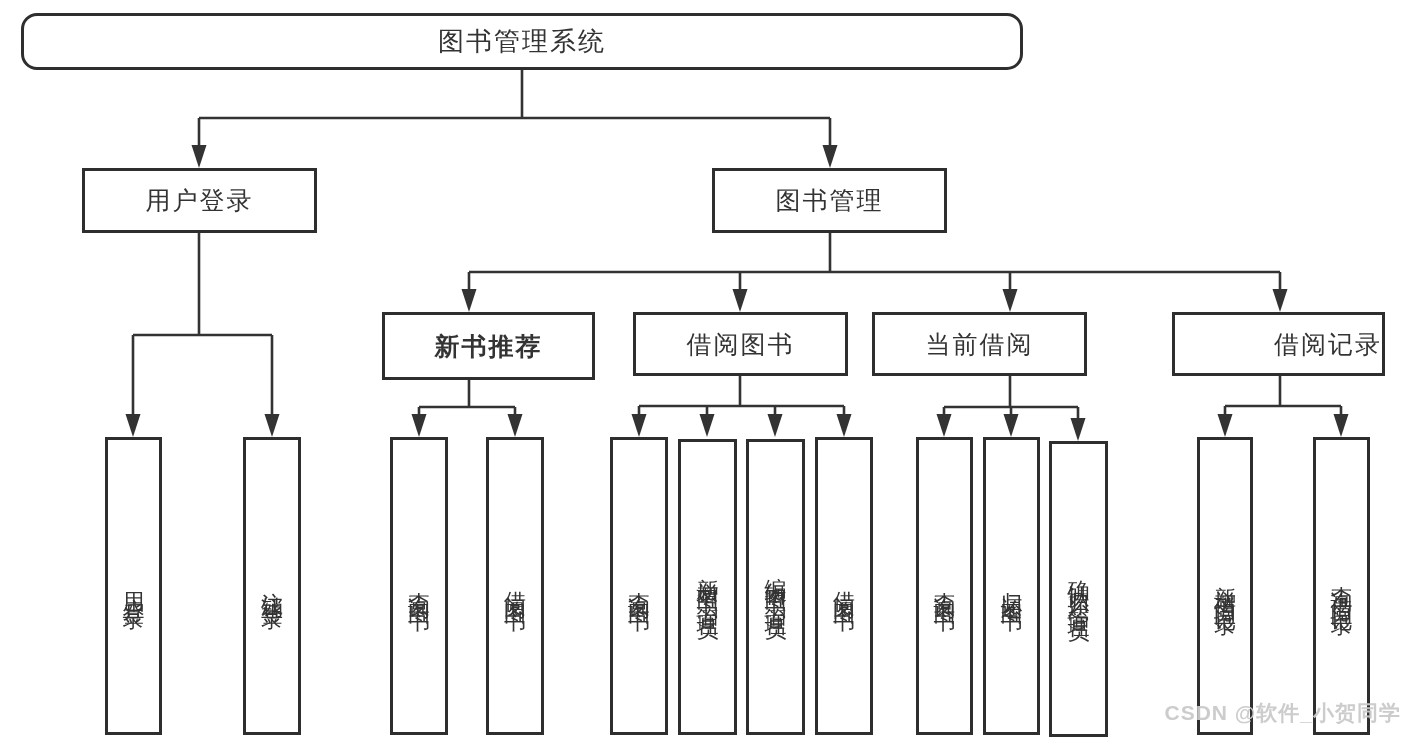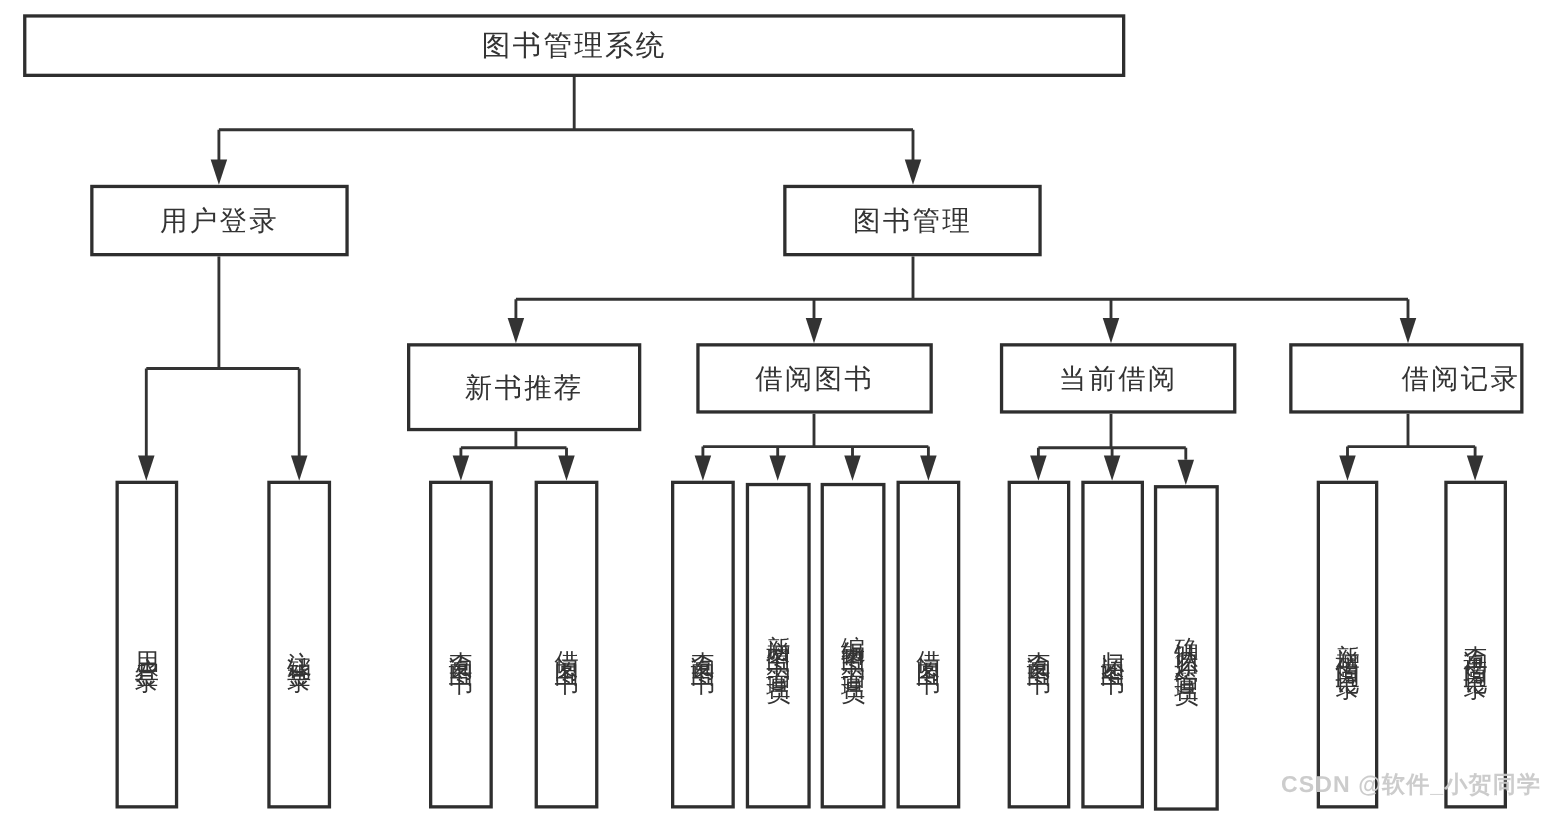--- a/index.html
+++ b/index.html
@@ -99,38 +99,38 @@
 
       <polygon points="936.5,414 951.5,414 944,437"></polygon>
       <polygon points="1003.5,414 1018.5,414 1011,437"></polygon>
       <polygon points="1070.5,418 1085.5,418 1078,441"></polygon>
 
       <polygon points="1217.5,414 1232.5,414 1225,437"></polygon>
       <polygon points="1333.5,414 1348.5,414 1341,437"></polygon>
     </g>
   </svg>
 
-  <div class="node hbox rootbox" style="left:21px; top:13px; width:1002px; height:57px;">
+  <div class="node hbox rootbox" style="left:21px; top:13px; width:1002px; height:57px;border-radius:16px;">
     <span>图书管理系统</span>
   </div>
 
   <div class="node hbox" style="left:82px; top:168px; width:235px; height:65px;">
     <span>用户登录</span>
   </div>
   <div class="node hbox" style="left:712px; top:168px; width:235px; height:65px;">
     <span>图书管理</span>
   </div>
 
-  <div class="node hbox" style="left:370px; top:312px; width:213px; height:80px;">
+  <div class="node hbox" style="left:382px; top:312px; width:213px; height:68px;font-weight:bold;">
     <span>新书推荐</span>
   </div>
   <div class="node hbox" style="left:633px; top:312px; width:215px; height:64px;">
     <span>借阅图书</span>
   </div>
-  <div class="node hbox" style="left:909px; top:312px; width:215px; height:64px;">
+  <div class="node hbox" style="left:872px; top:312px; width:215px; height:64px;">
     <span>当前借阅</span>
   </div>
   <div class="node hbox" style="left:1172px; top:312px; width:213px; height:64px;justify-content:flex-end;">
     <span>借阅记录</span>
   </div>
 
   <div class="node vbox" style="left:105px; top:437px; width:57px; height:298px;">
     <span class="vtext">用户登录</span>
   </div>
   <div class="node vbox" style="left:243px; top:437px; width:58px; height:298px;">

